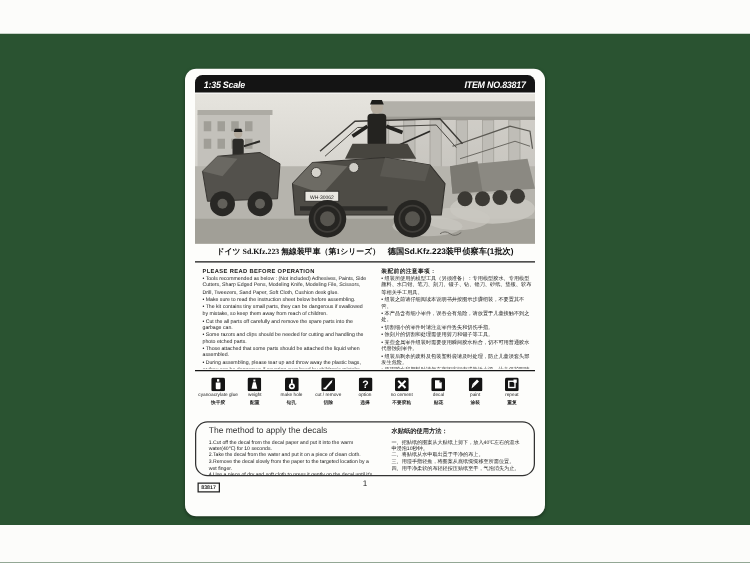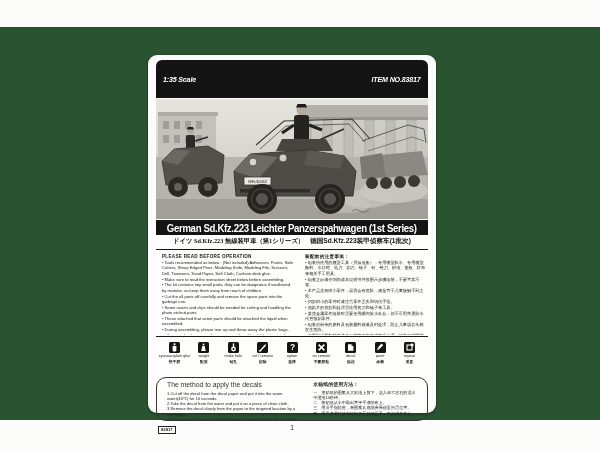--- a/index.html
+++ b/index.html
@@ -3,21 +3,21 @@
 <meta charset="utf-8">
 <style>
   html,body{margin:0;padding:0;}
   body{width:600px;height:450px;position:relative;background:#fcfcfa;overflow:hidden;
        font-family:"Liberation Sans", sans-serif;}
   .backdrop{position:absolute;left:0;top:27px;width:600px;height:393px;}
   .sheet{position:absolute;left:148px;top:55px;width:288px;height:358px;background:#fdfdfb;
          border-radius:9px;box-shadow:0 1px 3px rgba(0,0,0,.4);box-sizing:border-box;
          padding:5px 8px 4px 8px;}
   .topbar{height:14px;border-radius:6px 6px 0 0;display:flex;align-items:center;
-          justify-content:space-between;padding:12px 7px;margin-bottom:1px;}
+          justify-content:space-between;padding:0 7px;margin-bottom:1px;}
   .topbar span{color:#fff;font-size:7.5px;font-weight:bold;font-style:italic;letter-spacing:-.2px;
           transform:scaleX(.95);transform-origin:left center;white-space:nowrap;}
   .topbar .right{transform-origin:right center;}
   .artwork{display:block;width:272px;height:120px;background:#dddbd5;}
   .titlebar{height:15px;margin-top:1px;display:flex;align-items:center;justify-content:center;}
   .titlebar span{color:#fff;font-size:10.5px;font-weight:bold;letter-spacing:-.4px;
           transform:scaleX(.92);white-space:nowrap;}
   .subtitle{height:13px;display:flex;align-items:center;justify-content:center;gap:6px;color:#111;}
   .subtitle .ja{font-family:"Liberation Serif", serif;font-size:6.3px;font-weight:bold;white-space:nowrap;}
   .subtitle .zh{font-size:6.6px;font-weight:bold;white-space:nowrap;}
@@ -157,23 +157,20 @@
       <circle cx="106" cy="100" r="15" fill="#262522"></circle>
         <circle cx="106" cy="100" r="6" fill="#57554f"></circle>
       <circle cx="106" cy="100" r="10.5" fill="none" stroke="#3f3d39" stroke-width="1.4"></circle>
       <circle cx="174" cy="100" r="15" fill="#262522"></circle>
         <circle cx="174" cy="100" r="6" fill="#57554f"></circle>
       <circle cx="174" cy="100" r="10.5" fill="none" stroke="#3f3d39" stroke-width="1.4"></circle>
     </g>
     <path d="M196 112 q4 -3 8 0 q4 3 9 -1" fill="none" stroke="#6b6963" stroke-width="0.8"></path>
   </svg>
 
-  <div class="titlebar" id="titlebar" style="background: rgb(20, 20, 20);">
-    <span>German Sd.Kfz.223 Leichter Panzerspahwagen (1st Series)</span>
-  </div>
   <div class="subtitle">
     <span class="ja">ドイツ Sd.Kfz.223 無線装甲車（第1シリーズ）</span>
     <span class="zh">德国Sd.Kfz.223装甲侦察车(1批次)</span>
   </div>
 
   <div class="rule"></div>
 
   <div class="precautions">
     <div class="pcol en">
       <div class="phead">PLEASE  READ  BEFORE  OPERATION</div>

